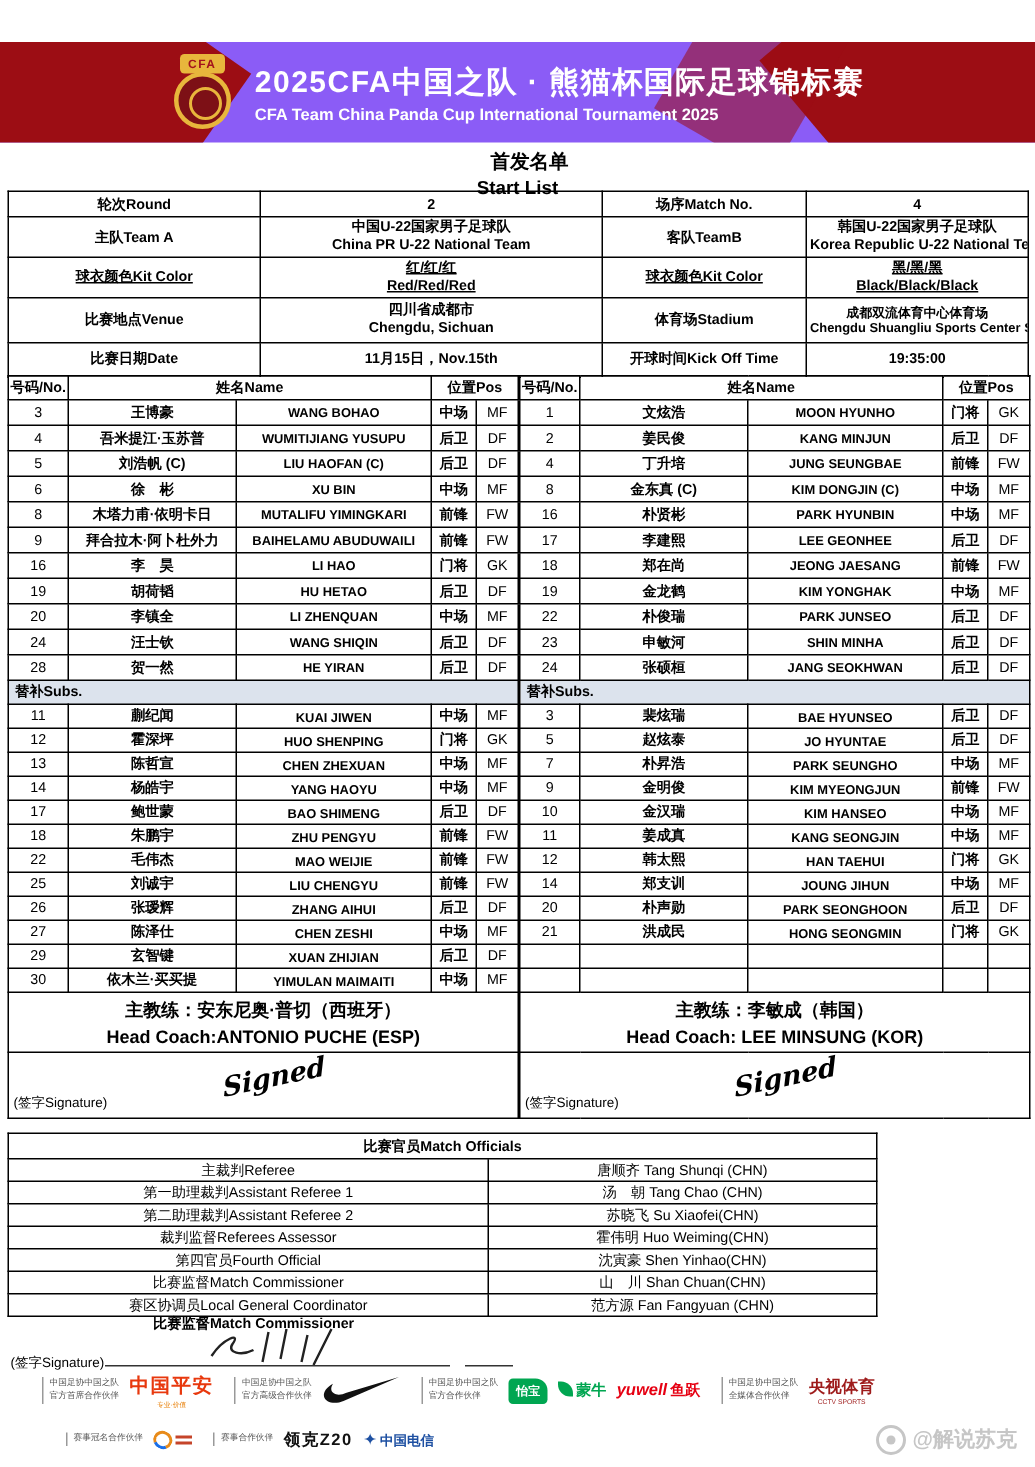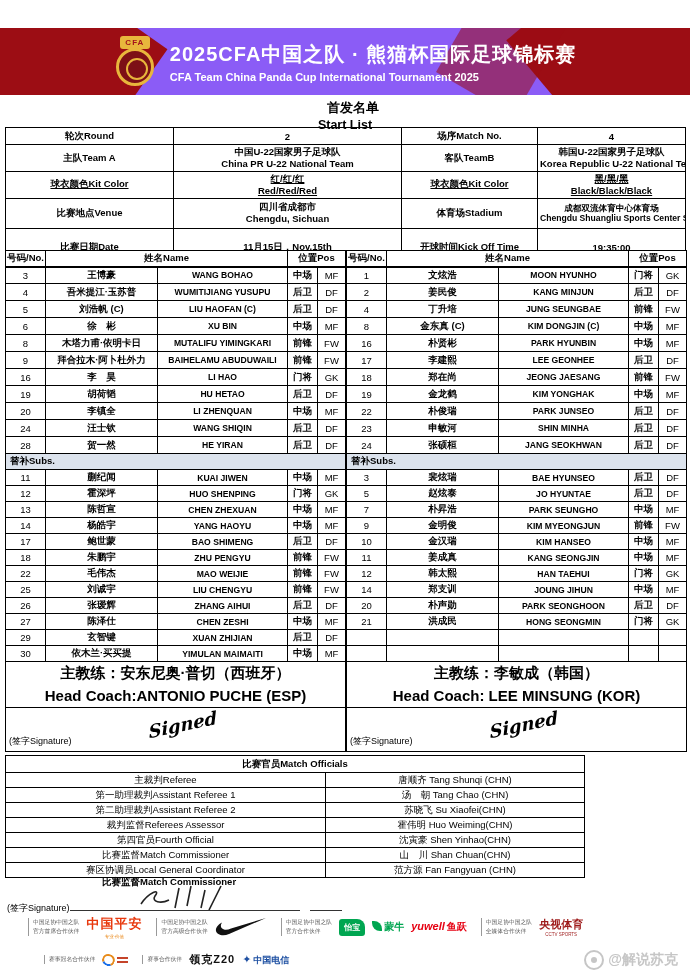--- a/index.html
+++ b/index.html
@@ -30,37 +30,37 @@
   table { border-collapse:collapse; table-layout:fixed; }
   td,th { border:1px solid #000; overflow:hidden; white-space:nowrap; }
 
   
   .info-table { position:absolute; top:127px; left:5px; width:680px; font-size:9.5px; font-weight:bold; }
   .info-table td { text-align:center; vertical-align:middle; padding:1px 2px; }
   .info-table .r1 td { height:17px; }
   .info-table .r2 td { height:27px; }
   .info-table .r3 td { height:25px;text-decoration:underline; }
   .info-table .r4 td { height:30px; }
-  .info-table .r5 td { height:39px; }
+  .info-table .r5 td { height:23px; }
   .two-line div { line-height:1.25; }
 
   
   .roster { position:absolute; top:250px; left:5px; width:680px; display:flex; }
   .roster table { width:340px; font-size:9.5px; }
   .roster th { height:16px; font-size:9.5px; background:#fff; }
   .roster td { text-align:center; vertical-align:middle; }
   .roster .starters tr td { height:17px; }
   .roster .subs tr td { height:16px; }
   .c-no { width:40px; }
   .c-cn { width:112px; font-weight:bold; }
   .c-en { width:130px; font-weight:bold; font-size:8.6px; }
   .c-pc { width:30px; font-weight:bold; }
   .c-pe { width:28px; font-weight:normal; }
   .subs-hdr td { height:16px; text-align:left !important; padding-left:4px; background:#dce3ed; font-weight:bold; font-size:9.5px; }
-  .coach-cell { height:40px; text-align:center; font-weight:bold; font-size:15px; }
+  .coach-cell { height:40px; text-align:center; font-weight:bold; font-size:12px; }
   .coach-cell div { line-height:1.5; }
   .sig-cell { height:44px; position:relative; }
   .sig-label { position:absolute; left:3px; bottom:3px; font-size:9px; }
   .sig-script { position:absolute; left:42%; top:6px; font-family:"DejaVu Serif",serif; font-style:italic; font-size:18px; transform:rotate(-12deg) skewX(-8deg); font-weight:bold; }
 
   
   .officials { position:absolute; top:755px; left:5px; width:580px; font-size:9.5px; }
   .officials .hdr td { height:17px; font-weight:bold; text-align:center; }
   .officials td { height:15px; text-align:center; vertical-align:middle; }
   .off-label { width:320px; }

